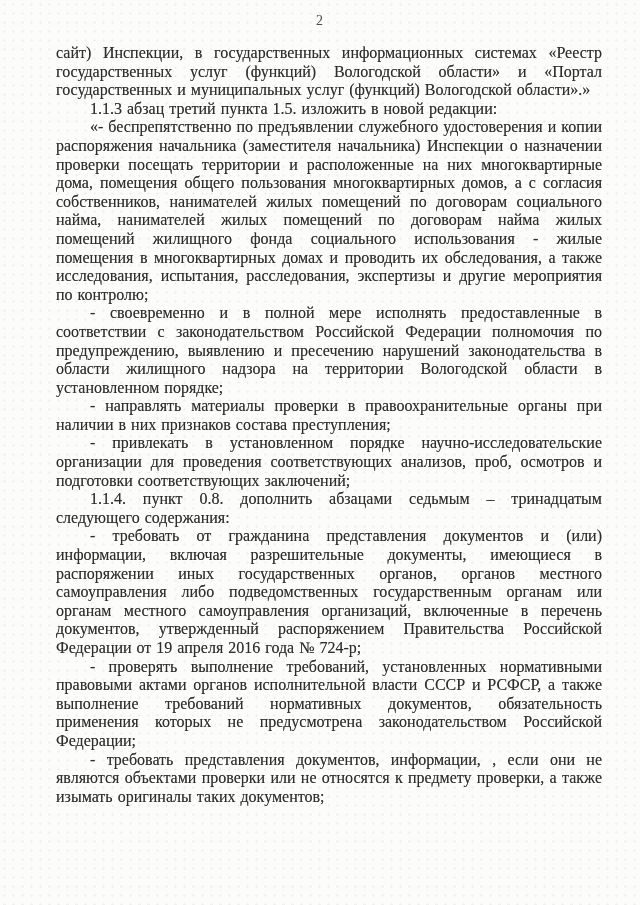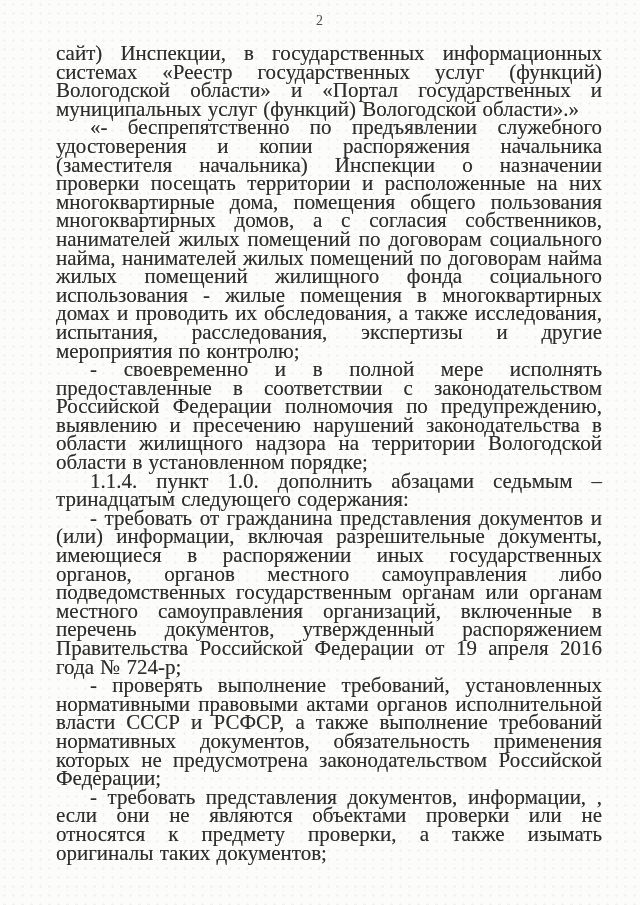--- a/index.html
+++ b/index.html
@@ -31,21 +31,21 @@
     text-align: center;
     font-size: 14px;
     color: #4a4a4a;
     letter-spacing: 1px;
   }
   .doc-body {
     position: absolute;
     top: 44px;
     left: 56px;
     width: 546px;
-    font-size: 21px;
+    font-size: 16px;
     line-height: 18.6px;
     text-align: justify;
     color: #2e2e2e;
     
     text-shadow: 0 0 0.4px rgba(60,60,60,0.55);
   }
   .doc-body p {
     margin: 0;
     padding: 0;
     word-spacing: 1px;
@@ -54,20 +54,23 @@
     text-indent: 34px;
   }
 </style>
 </head>
 <body>
 
 <div class="scan-page">
   <div class="page-number">2</div>
   <div class="doc-body">
       <p class="">сайт) Инспекции, в государственных информационных системах «Реестр государственных услуг (функций) Вологодской области» и «Портал государственных и муниципальных услуг (функций) Вологодской области».»</p>
+      <p class="indent">1.1.3 абзац третий пункта 1.5. изложить в новой редакции:</p>
       <p class="indent">«- беспрепятственно по предъявлении служебного удостоверения и копии распоряжения начальника (заместителя начальника) Инспекции о назначении проверки посещать территории и расположенные на них многоквартирные дома, помещения общего пользования многоквартирных домов, а с согласия собственников, нанимателей жилых помещений по договорам социального найма, нанимателей жилых помещений по договорам найма жилых помещений жилищного фонда социального использования - жилые помещения в многоквартирных домах и проводить их обследования, а также исследования, испытания, расследования, экспертизы и другие мероприятия по контролю;</p>
       <p class="indent">- своевременно и в полной мере исполнять предоставленные в соответствии с законодательством Российской Федерации полномочия по предупреждению, выявлению и пресечению нарушений законодательства в области жилищного надзора на территории Вологодской области в установленном порядке;</p>
-      <p class="indent">1.1.4. пункт 1.0. дополнить абзацами седьмым – тринадцатым следующего содержания:</p>
+      <p class="indent">- направлять материалы проверки в правоохранительные органы при наличии в них признаков состава преступления;</p>
+      <p class="indent">- привлекать в установленном порядке научно-исследовательские организации для проведения соответствующих анализов, проб, осмотров и подготовки соответствующих заключений;</p>
+      <p class="indent">1.1.4. пункт 0.8. дополнить абзацами седьмым – тринадцатым следующего содержания:</p>
       <p class="indent">- требовать от гражданина представления документов и (или) информации, включая разрешительные документы, имеющиеся в распоряжении иных государственных органов, органов местного самоуправления либо подведомственных государственным органам или органам местного самоуправления организаций, включенные в перечень документов, утвержденный распоряжением Правительства Российской Федерации от 19 апреля 2016 года № 724-р;</p>
       <p class="indent">- проверять выполнение требований, установленных нормативными правовыми актами органов исполнительной власти СССР и РСФСР, а также выполнение требований нормативных документов, обязательность применения которых не предусмотрена законодательством Российской Федерации;</p>
       <p class="indent">- требовать представления документов, информации, , если они не являются объектами проверки или не относятся к предмету проверки, а также изымать оригиналы таких документов;</p>
     </div>
 </div>
 
 </body></html>

